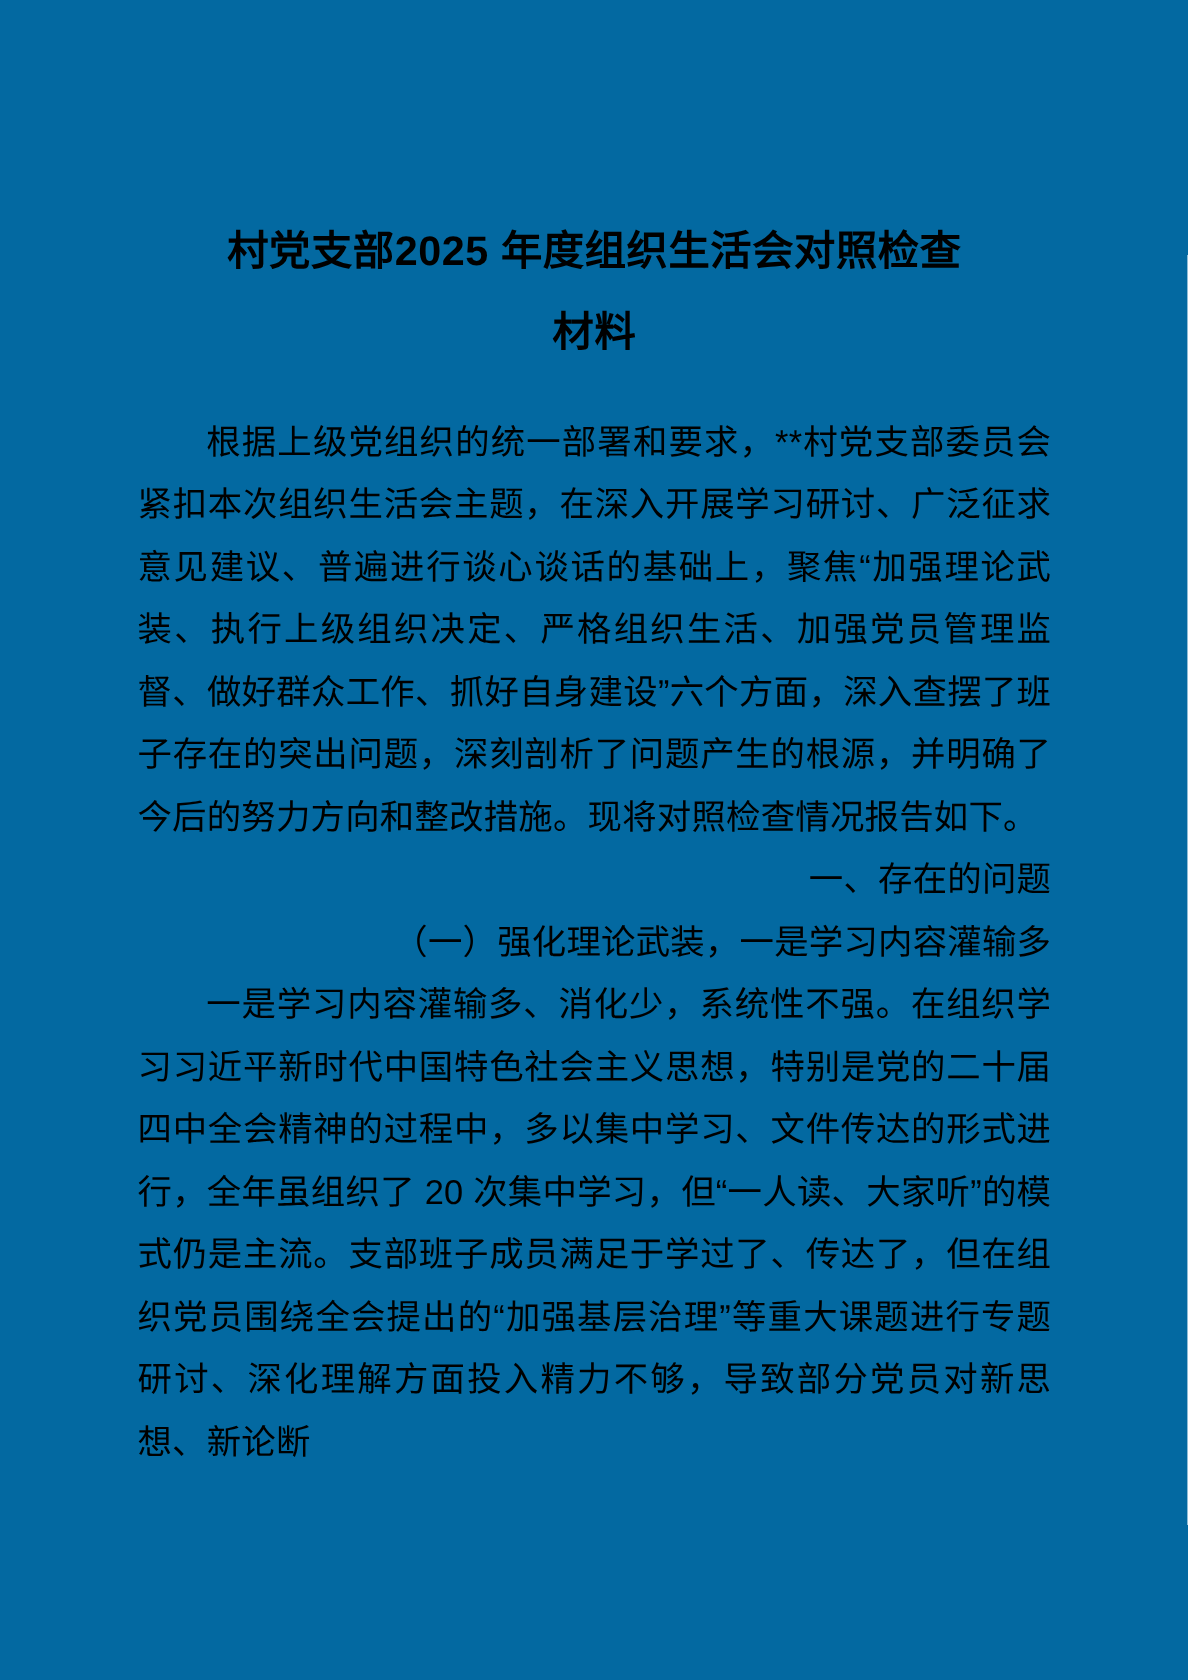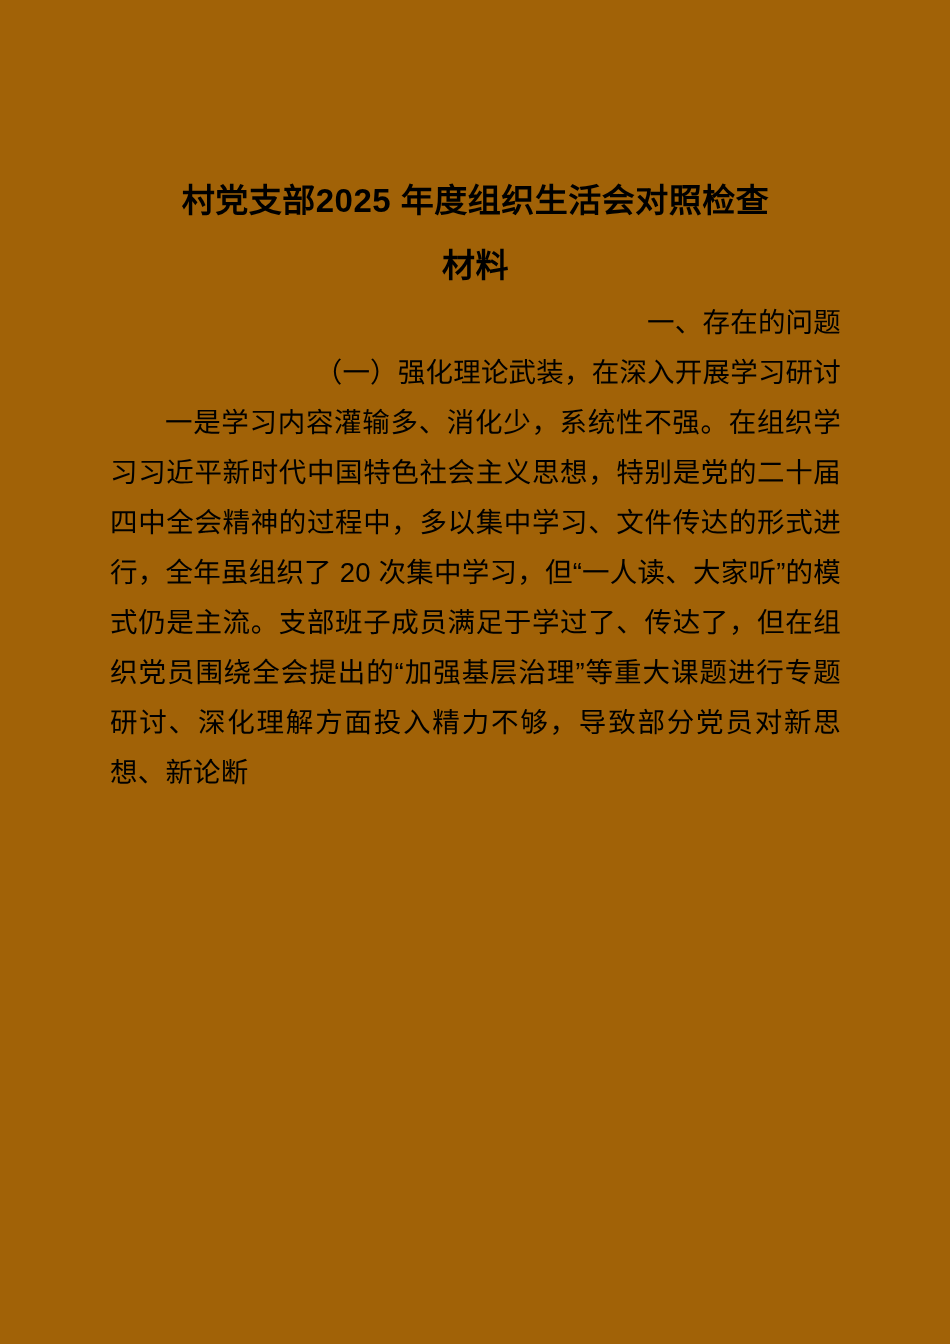--- a/index.html
+++ b/index.html
@@ -10,21 +10,21 @@
   }
   body {
     font-family: "Liberation Sans", "DejaVu Sans", sans-serif;
     color: #000000;
     -webkit-font-smoothing: antialiased;
   }
   .page {
     position: relative;
     width: 950px;
     height: 1344px;
-    background: #a16207;
+    background: #0369a1;
     margin: 0 auto;
     overflow: hidden;
     box-sizing: border-box;
   }
   .content {
     position: absolute;
     left: 110px;
     top: 0;
     width: 731px;
   }
@@ -68,21 +68,22 @@
   }
 </style>
 </head>
 <body>
 
 <div class="page">
   <div class="content">
 
     <h1 class="doc-title"><span>村党支部2025 年度组织生活会对照检查</span><br><span>材料</span></h1>
 
+    <p class="body-para para-first">根据上级党组织的统一部署和要求，**村党支部委员会紧扣本次组织生活会主题，在深入开展学习研讨、广泛征求意见建议、普遍进行谈心谈话的基础上，聚焦“加强理论武装、执行上级组织决定、严格组织生活、加强党员管理监督、做好群众工作、抓好自身建设”六个方面，深入查摆了班子存在的突出问题，深刻剖析了问题产生的根源，并明确了今后的努力方向和整改措施。现将对照检查情况报告如下。</p>
 
     <p class="heading-l1">一、存在的问题</p>
 
-    <p class="heading-l2">（一）强化理论武装，在深入开展学习研讨</p>
+    <p class="heading-l2">（一）强化理论武装，一是学习内容灌输多</p>
 
     <p class="body-para">一是学习内容灌输多、消化少，系统性不强。在组织学习习近平新时代中国特色社会主义思想，特别是党的二十届四中全会精神的过程中，多以集中学习、文件传达的形式进行，全年虽组织了 20 次集中学习，但“一人读、大家听”的模式仍是主流。支部班子成员满足于学过了、传达了，但在组织党员围绕全会提出的“加强基层治理”等重大课题进行专题研讨、深化理解方面投入精力不够，导致部分党员对新思想、新论断</p>
 
   </div>
 </div>
 
 </body></html>

